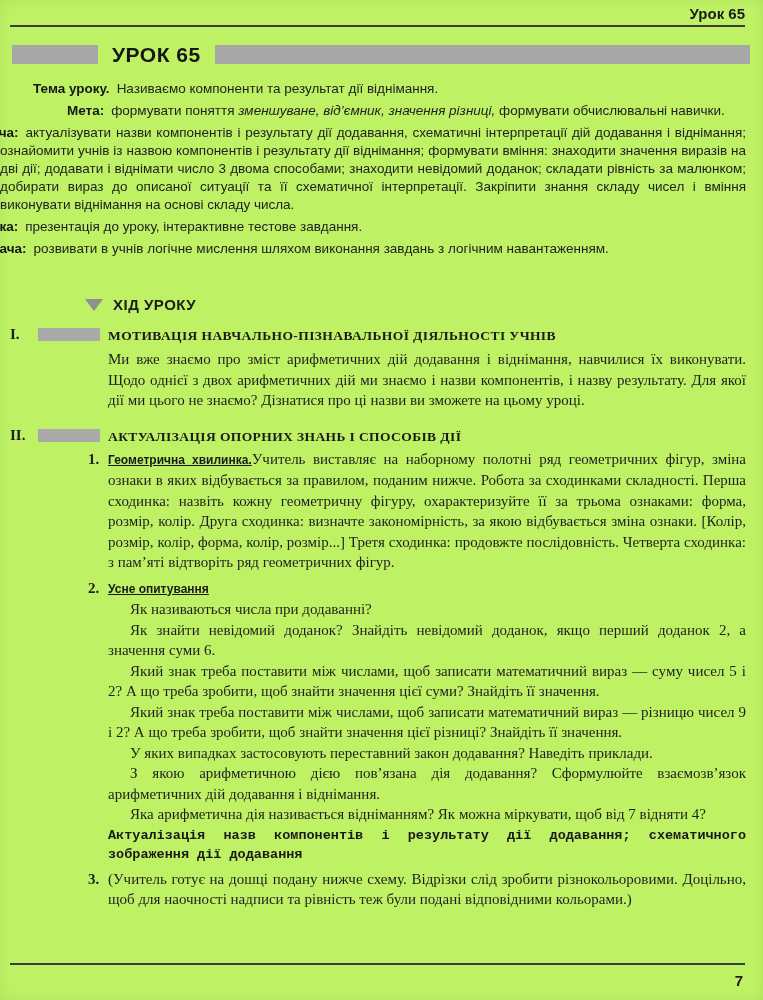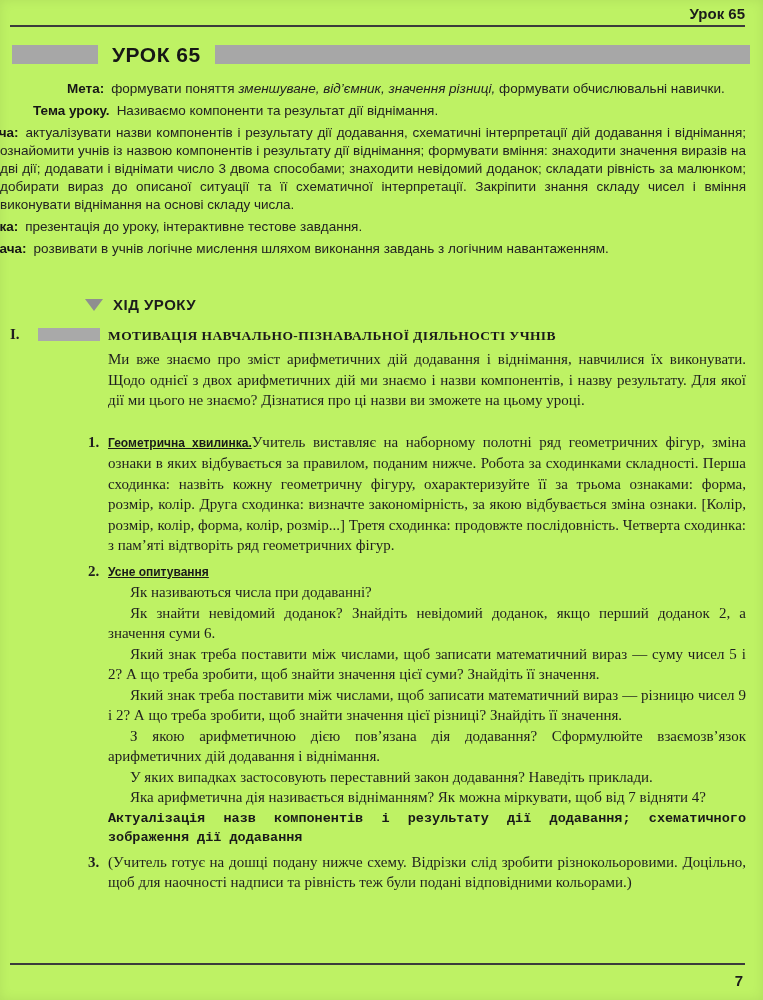--- a/index.html
+++ b/index.html
@@ -106,25 +106,25 @@
   <div class="running-head">Урок 65</div>
   <div class="head-rule"></div>
 
   <div class="lesson-band">
     <div class="band-bar left"></div>
     <div class="band-title">УРОК 65</div>
     <div class="band-bar right"></div>
   </div>
 
   <div class="meta">
+    <p class="meta-row short1"><span class="meta-label">Тема уроку.</span><span>Називаємо компоненти та результат дії віднімання.</span></p>
+
     <p class="meta-row short2"><span class="meta-label">Мета:</span><span>формувати поняття</span>
       <i>зменшуване, від’ємник, значення різниці,</i>
       <span>формувати обчислювальні навички.</span></p>
-
-    <p class="meta-row short1"><span class="meta-label">Тема уроку.</span><span>Називаємо компоненти та результат дії віднімання.</span></p>
 
     <p class="meta-row hang"><span class="meta-label">Дидактична задача:</span><span>актуалізувати назви компонентів і результату дії додавання, схематичні інтерпретації дій додавання і віднімання; ознайомити учнів із назвою компонентів і результату дії віднімання; формувати вміння: знаходити значення виразів на дві дії; додавати і віднімати число 3 двома способами; знаходити невідомий доданок; складати рівність за малюнком; добирати вираз до описаної ситуації та її схематичної інтерпретації. Закріпити знання складу чисел і вміння виконувати віднімання на основі складу числа.</span></p>
 
     <p class="meta-row hang"><span class="meta-label">Інтернет-підтримка:</span><span>презентація до уроку, інтерактивне тестове завдання.</span></p>
 
     <p class="meta-row hang"><span class="meta-label">Розвивальна задача:</span><span>розвивати в учнів логічне мислення шляхом виконання завдань з логічним навантаженням.</span></p>
   </div>
 
   <div class="agenda">
     <span class="tri-down"></span>
@@ -137,31 +137,36 @@
       <span class="sec-numeral">I.</span>
       <span class="sec-bar"></span>
       <span class="sec-title">МОТИВАЦІЯ НАВЧАЛЬНО-ПІЗНАВАЛЬНОЇ ДІЯЛЬНОСТІ УЧНІВ</span>
     </div>
     <div class="sec-body">
       <p class="body-p">Ми вже знаємо про зміст арифметичних дій додавання і віднімання, навчилися їх виконувати. Щодо однієї з двох арифметичних дій ми знаємо і назви компонентів, і назву результату. Для якої дії ми цього не знаємо? Дізнатися про ці назви ви зможете на цьому уроці.</p>
     </div>
 
     <div class="sec2-gap"></div>
 
+    <div class="sec-head">
+      <span class="sec-numeral">II.</span>
+      <span class="sec-bar"></span>
+      <span class="sec-title">АКТУАЛІЗАЦІЯ ОПОРНИХ ЗНАНЬ І СПОСОБІВ ДІЇ</span>
+    </div>
 
     <p class="item"><span class="item-num">1.</span><b class="lead-sans">Геометрична хвилинка.</b><span>Учитель виставляє на наборному полотні ряд геометричних фігур, зміна ознаки в яких відбувається за правилом, поданим нижче. Робота за сходинками складності. Перша сходинка: назвіть кожну геометричну фігуру, охарактеризуйте її за трьома ознаками: форма, розмір, колір. Друга сходинка: визначте закономірність, за якою відбувається зміна ознаки. [Колір, розмір, колір, форма, колір, розмір...] Третя сходинка: продовжте послідовність. Четверта сходинка: з пам’яті відтворіть ряд геометричних фігур.</span></p>
 
     <p class="item"><span class="item-num">2.</span><b class="lead-sans">Усне опитування</b></p>
 
     <p class="qp">Як називаються числа при додаванні?</p>
     <p class="qp">Як знайти невідомий доданок? Знайдіть невідомий доданок, якщо перший доданок 2, а значення суми 6.</p>
     <p class="qp">Який знак треба поставити між числами, щоб записати математичний вираз — суму чисел 5 і 2? А що треба зробити, щоб знайти значення цієї суми? Знайдіть її значення.</p>
     <p class="qp">Який знак треба поставити між числами, щоб записати математичний вираз — різницю чисел 9 і 2? А що треба зробити, щоб знайти значення цієї різниці? Знайдіть її значення.</p>
+    <p class="qp">У яких випадках застосовують переставний закон додавання? Наведіть приклади.</p>
     <p class="qp">З якою арифметичною дією пов’язана дія додавання? Сформулюйте взаємозв’язок арифметичних дій додавання і віднімання.</p>
-    <p class="qp">У яких випадках застосовують переставний закон додавання? Наведіть приклади.</p>
     <p class="qp">Яка арифметична дія називається відніманням? Як можна міркувати, щоб від 7 відняти 4?</p>
 
     <p class="sub-head">Актуалізація назв компонентів і результату дії додавання; схематичного зображення дії додавання</p>
 
     <p class="item"><span class="item-num">3.</span><span>(Учитель готує на дошці подану нижче схему. Відрізки слід зробити різнокольоровими. Доцільно, щоб для наочності надписи та рівність теж були подані відповідними кольорами.)</span></p>
 
   </div>
 
   <div class="foot-rule"></div>
   <div class="page-num">7</div>

